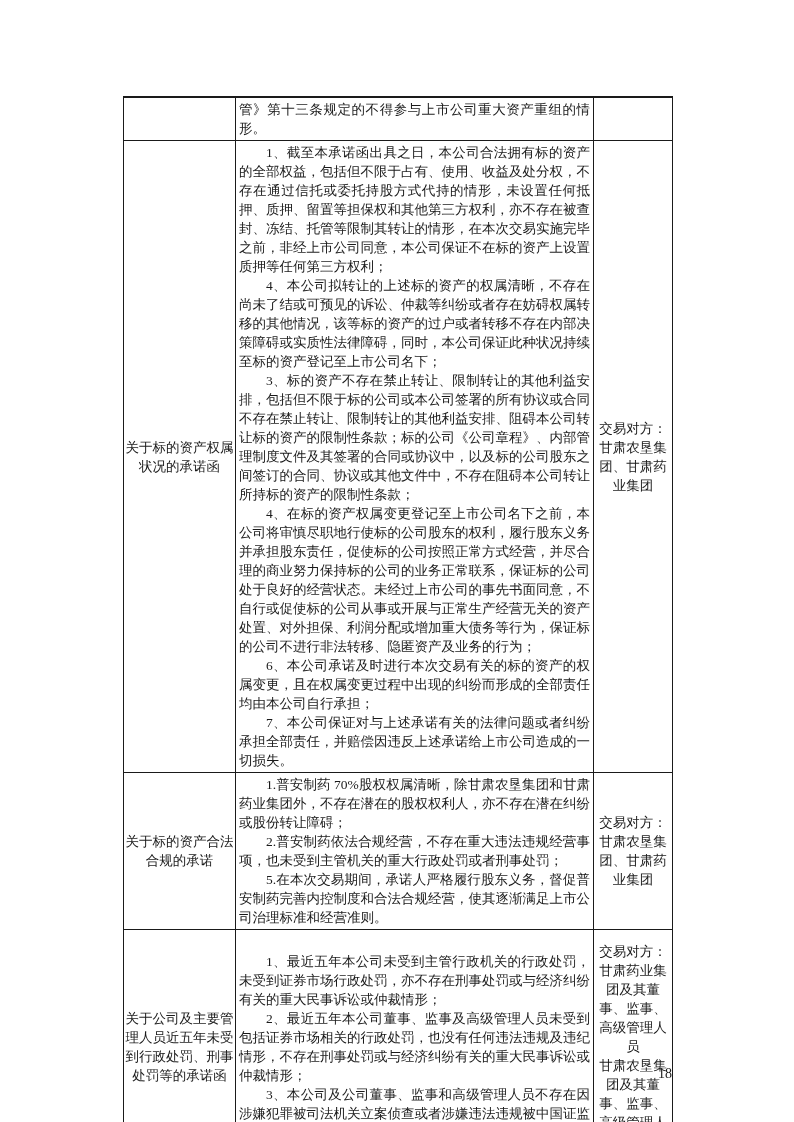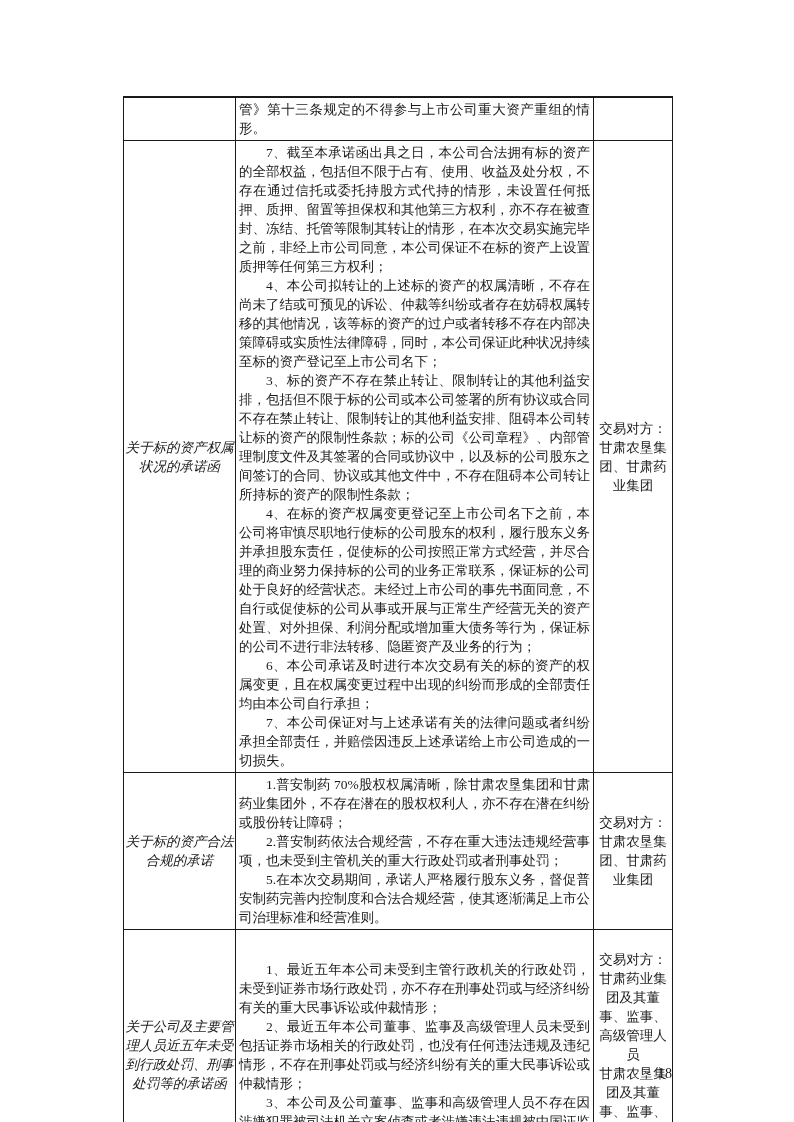--- a/index.html
+++ b/index.html
@@ -20,24 +20,24 @@
   }
   .doc-table { border-top: 2.5px solid #1a1a1a; border-bottom: 2.5px solid #1a1a1a; }
   .doc-table td {
     border: 1px solid #1a1a1a;
     vertical-align: middle;
     font-size: 13.5px;
     line-height: 19px;
   }
   .name-cell  { text-align: center; padding: 4px 1px; }
   .content-cell { padding: 2px 3px; margin-left: 40px; }
-  .cp-cell    { text-align: center; padding: 20px 3px; }
+  .cp-cell    { text-align: center; padding: 12px 3px; }
   .para { margin: 0; text-indent: 2em; text-align: justify; word-break: break-all; text-align-last: left; }
   .para.no-indent { text-indent: 0; }
-  .name-text { margin: 0; font-style: italic; }
+  .name-text { margin: 0; }
   .cp-para { margin: 0; }
   .page-num {
     position: absolute;
     top: 1066px; left: 123px; width: 549px;
     text-align: right;
     font-size: 14px;
   }
 </style>
 </head>
 <body>
@@ -56,21 +56,21 @@
         <td class="content-cell">
           <p class="para no-indent">管》第十三条规定的不得参与上市公司重大资产重组的情形。</p>
         </td>
         <td class="cp-cell"></td>
       </tr>
       <tr>
         <td class="name-cell">
           <div class="name-text">关于标的资产权属状况的承诺函</div>
         </td>
         <td class="content-cell">
-          <p class="para">7、截至本承诺函出具之日，本公司合法拥有标的资产的全部权益，包括但不限于占有、使用、收益及处分权，不存在通过信托或委托持股方式代持的情形，未设置任何抵押、质押、留置等担保权和其他第三方权利，亦不存在被查封、冻结、托管等限制其转让的情形，在本次交易实施完毕之前，非经上市公司同意，本公司保证不在标的资产上设置质押等任何第三方权利；</p>
+          <p class="para">1、截至本承诺函出具之日，本公司合法拥有标的资产的全部权益，包括但不限于占有、使用、收益及处分权，不存在通过信托或委托持股方式代持的情形，未设置任何抵押、质押、留置等担保权和其他第三方权利，亦不存在被查封、冻结、托管等限制其转让的情形，在本次交易实施完毕之前，非经上市公司同意，本公司保证不在标的资产上设置质押等任何第三方权利；</p>
           <p class="para">4、本公司拟转让的上述标的资产的权属清晰，不存在尚未了结或可预见的诉讼、仲裁等纠纷或者存在妨碍权属转移的其他情况，该等标的资产的过户或者转移不存在内部决策障碍或实质性法律障碍，同时，本公司保证此种状况持续至标的资产登记至上市公司名下；</p>
           <p class="para">3、标的资产不存在禁止转让、限制转让的其他利益安排，包括但不限于标的公司或本公司签署的所有协议或合同不存在禁止转让、限制转让的其他利益安排、阻碍本公司转让标的资产的限制性条款；标的公司《公司章程》、内部管理制度文件及其签署的合同或协议中，以及标的公司股东之间签订的合同、协议或其他文件中，不存在阻碍本公司转让所持标的资产的限制性条款；</p>
           <p class="para">4、在标的资产权属变更登记至上市公司名下之前，本公司将审慎尽职地行使标的公司股东的权利，履行股东义务并承担股东责任，促使标的公司按照正常方式经营，并尽合理的商业努力保持标的公司的业务正常联系，保证标的公司处于良好的经营状态。未经过上市公司的事先书面同意，不自行或促使标的公司从事或开展与正常生产经营无关的资产处置、对外担保、利润分配或增加重大债务等行为，保证标的公司不进行非法转移、隐匿资产及业务的行为；</p>
           <p class="para">6、本公司承诺及时进行本次交易有关的标的资产的权属变更，且在权属变更过程中出现的纠纷而形成的全部责任均由本公司自行承担；</p>
           <p class="para">7、本公司保证对与上述承诺有关的法律问题或者纠纷承担全部责任，并赔偿因违反上述承诺给上市公司造成的一切损失。</p>
         </td>
         <td class="cp-cell">
           <p class="cp-para">交易对方：甘肃农垦集团、甘肃药业集团</p>
         </td>
       </tr>

